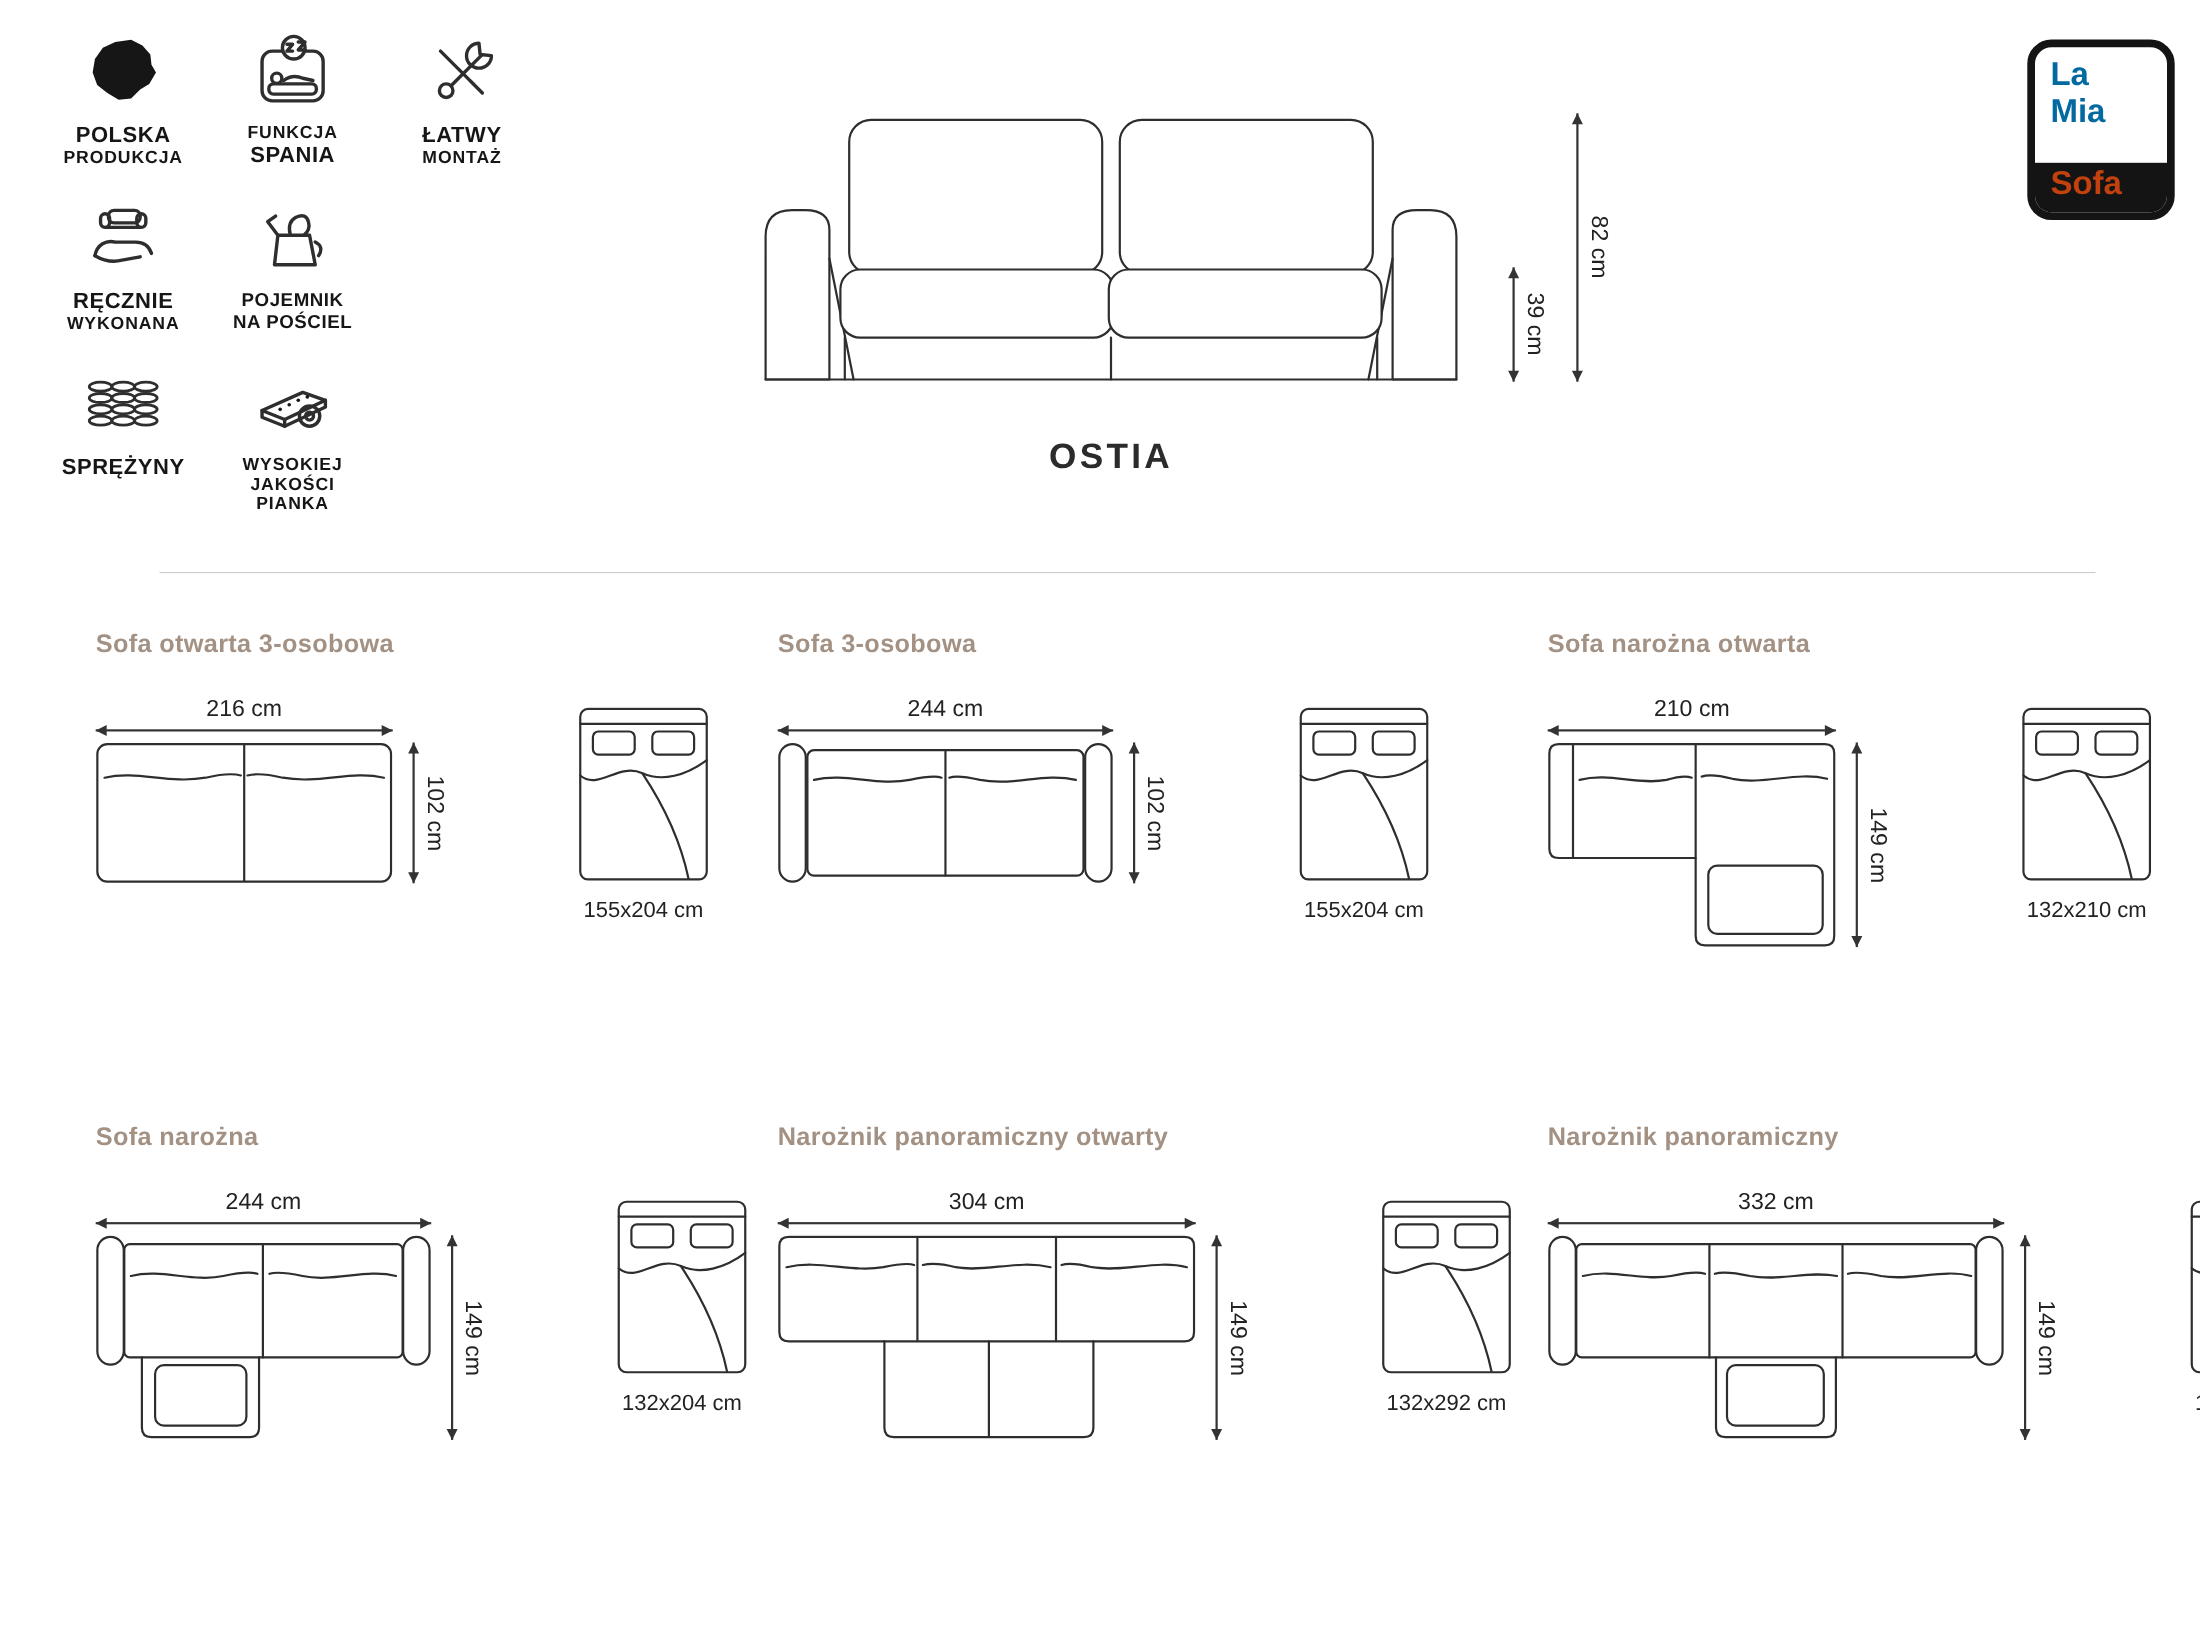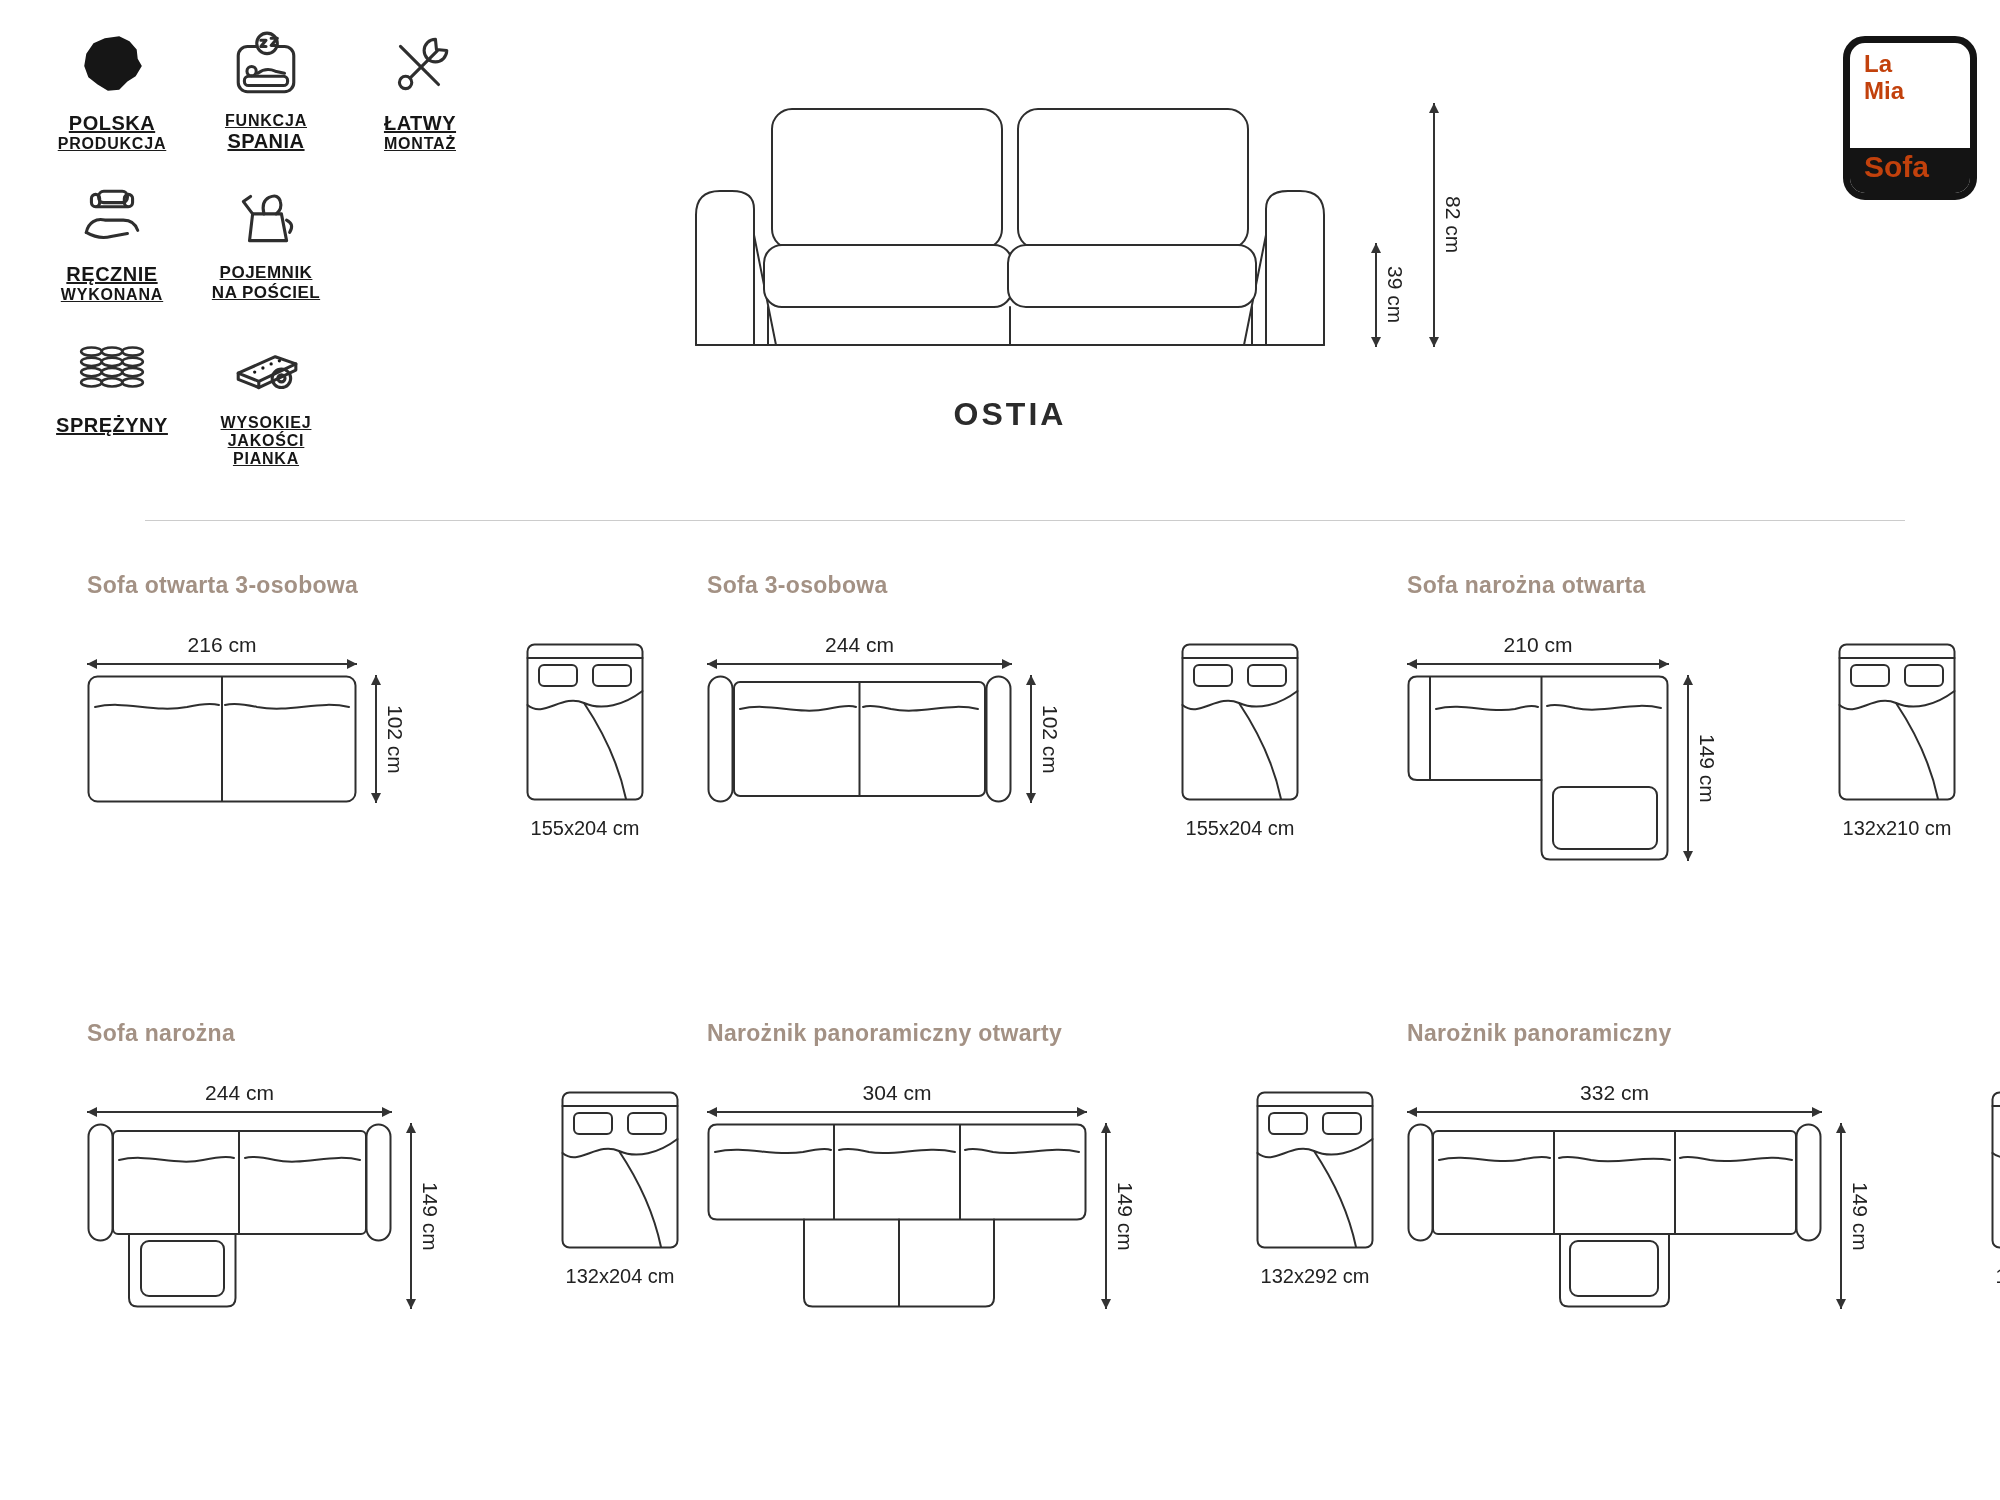--- a/index.html
+++ b/index.html
@@ -17,21 +17,21 @@
     fill: none; stroke: #2e2e2e; stroke-width: 2;
     stroke-linecap: round; stroke-linejoin: round;
   }
   .ficon rect, .ficon path, .ficon line, .ficon ellipse, .ficon circle { stroke-width: 3; }
   .springs ellipse { stroke-width: 2.5; }
   .solid { fill: #161616 !important; stroke: none !important; }
   .wf { fill: #ffffff; }
 
   
   .features { position: absolute; left: 38px; top: 30px; width: 480px; }
-  .f-row { display: flex; align-items: flex-start; margin-bottom: 28px; text-decoration: underline; }
+  .f-row { display: flex; align-items: flex-start; margin-bottom: 28px; }
   .feature { width: 148px; text-align: center; margin-right: 6px; }
   .ficon { margin: 0 auto 10px auto; }
   .flabel span { display: block; font-weight: 700; color: #161616; }
   .t-lg { font-size: 20px; letter-spacing: 0.5px; }
   .t-md { font-size: 17px; letter-spacing: 0.5px; }
   .t-sm { font-size: 16px; letter-spacing: 0.8px; }
 
   
   .hero { position: absolute; left: 660px; top: 70px; width: 830px; height: 380px; }
   .hero-sofa { margin: 25px 0 0 20px; }
@@ -48,21 +48,21 @@
   }
 
   
   .logo {
     position: absolute; left: 1843px; top: 36px;
     width: 134px; height: 164px;
     border: 7px solid #141414; border-radius: 22px;
     background: #fff; overflow: hidden;
     display: flex; flex-direction: column;
   }
-  .logo-top { flex: 1; padding: 8px 0 0 14px; font-weight: 700; font-size: 24px; line-height: 1.12; color: #c2410c; }
+  .logo-top { flex: 1; padding: 8px 0 0 14px; font-weight: 700; font-size: 30px; line-height: 1.12; color: #0369a1; }
   .logo-bottom { background: #141414; color: #c2410c; font-weight: 700; font-size: 30px; padding: 2px 0 9px 14px; }
 
   
   .divider { position: absolute; left: 145px; top: 520px; width: 1760px; border-top: 1px solid #cccccc; }
 
   
   .sections {
     position: absolute; left: 42px; top: 572px;
     display: grid; grid-template-columns: 620px 700px 600px; grid-auto-rows: 448px; margin-left: 45px;
   }

